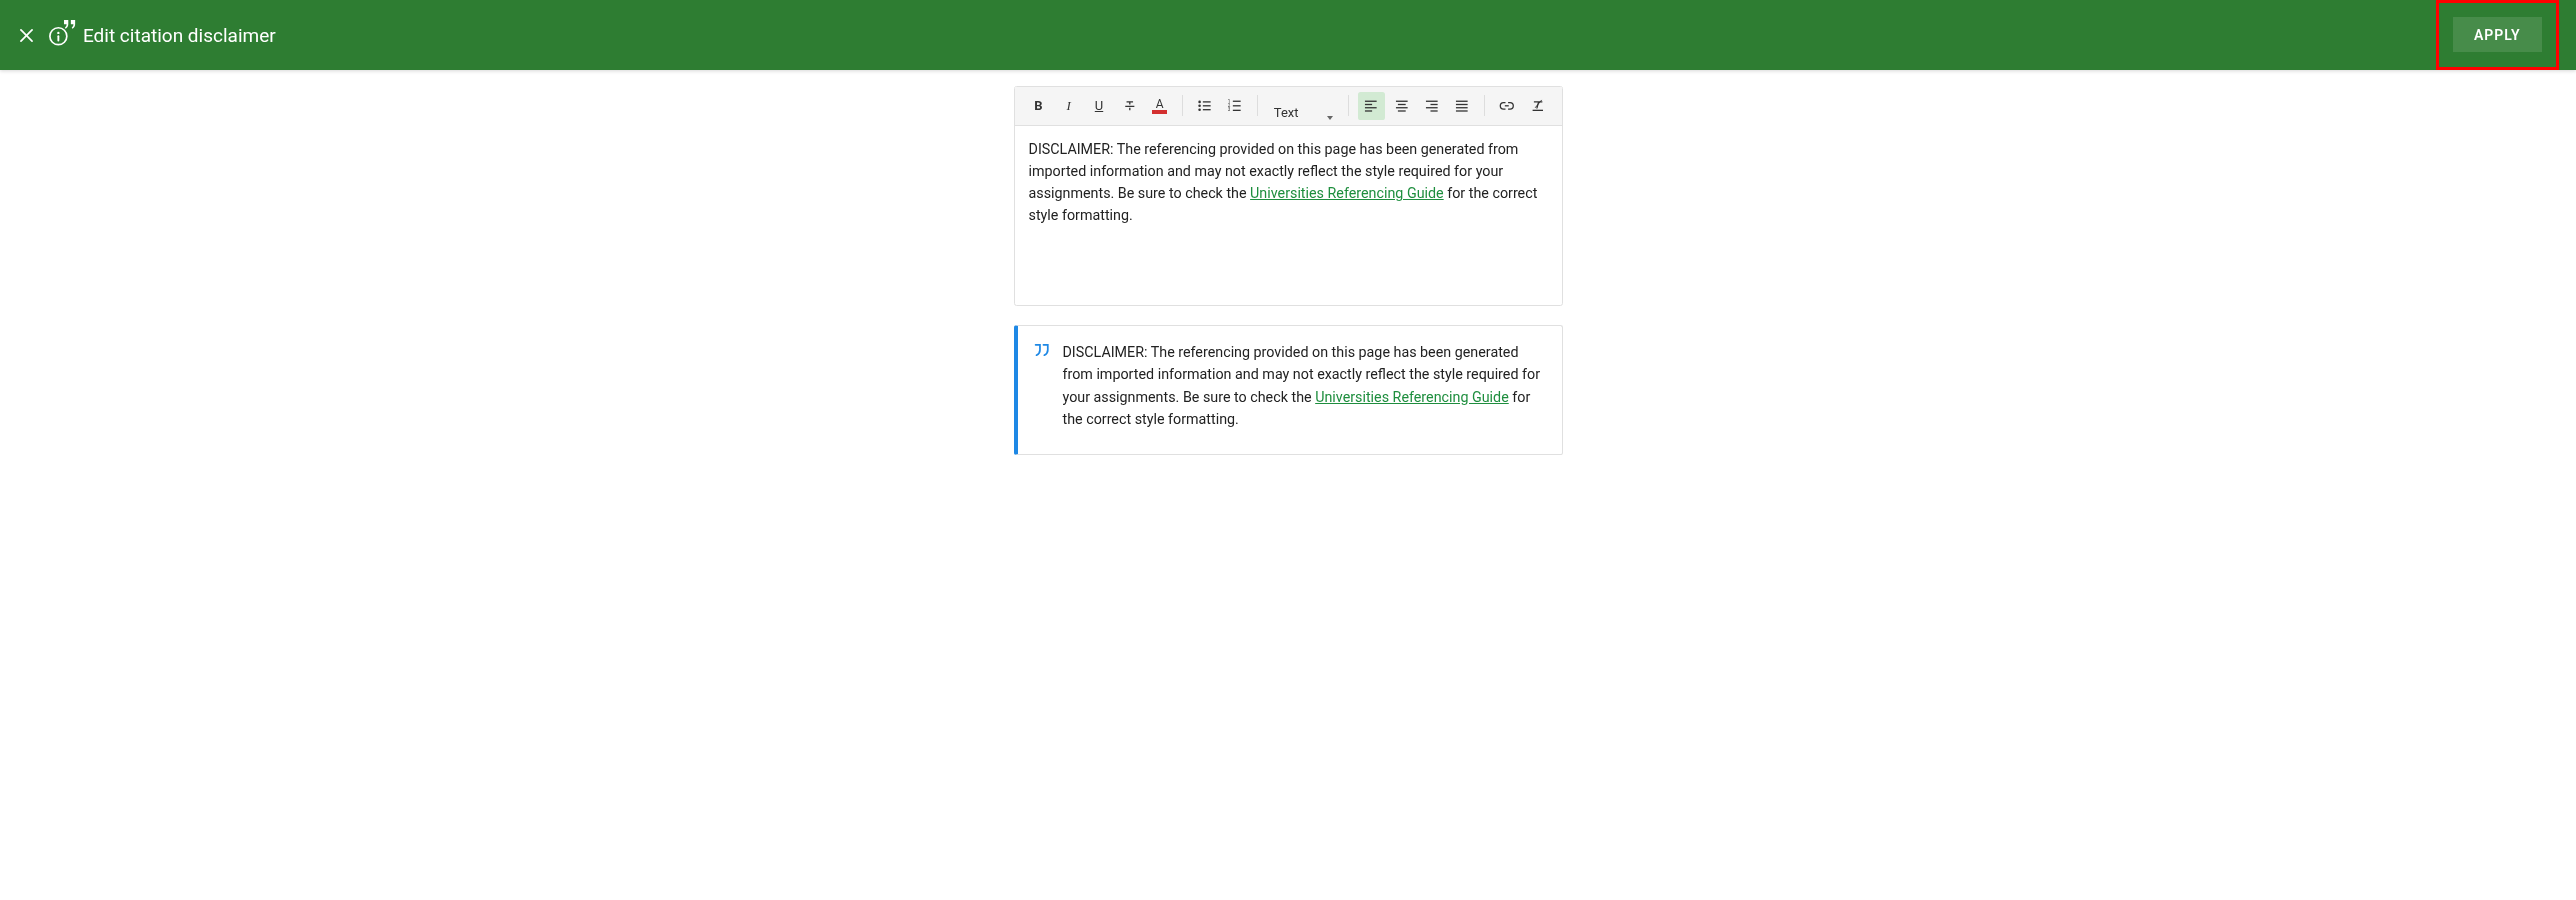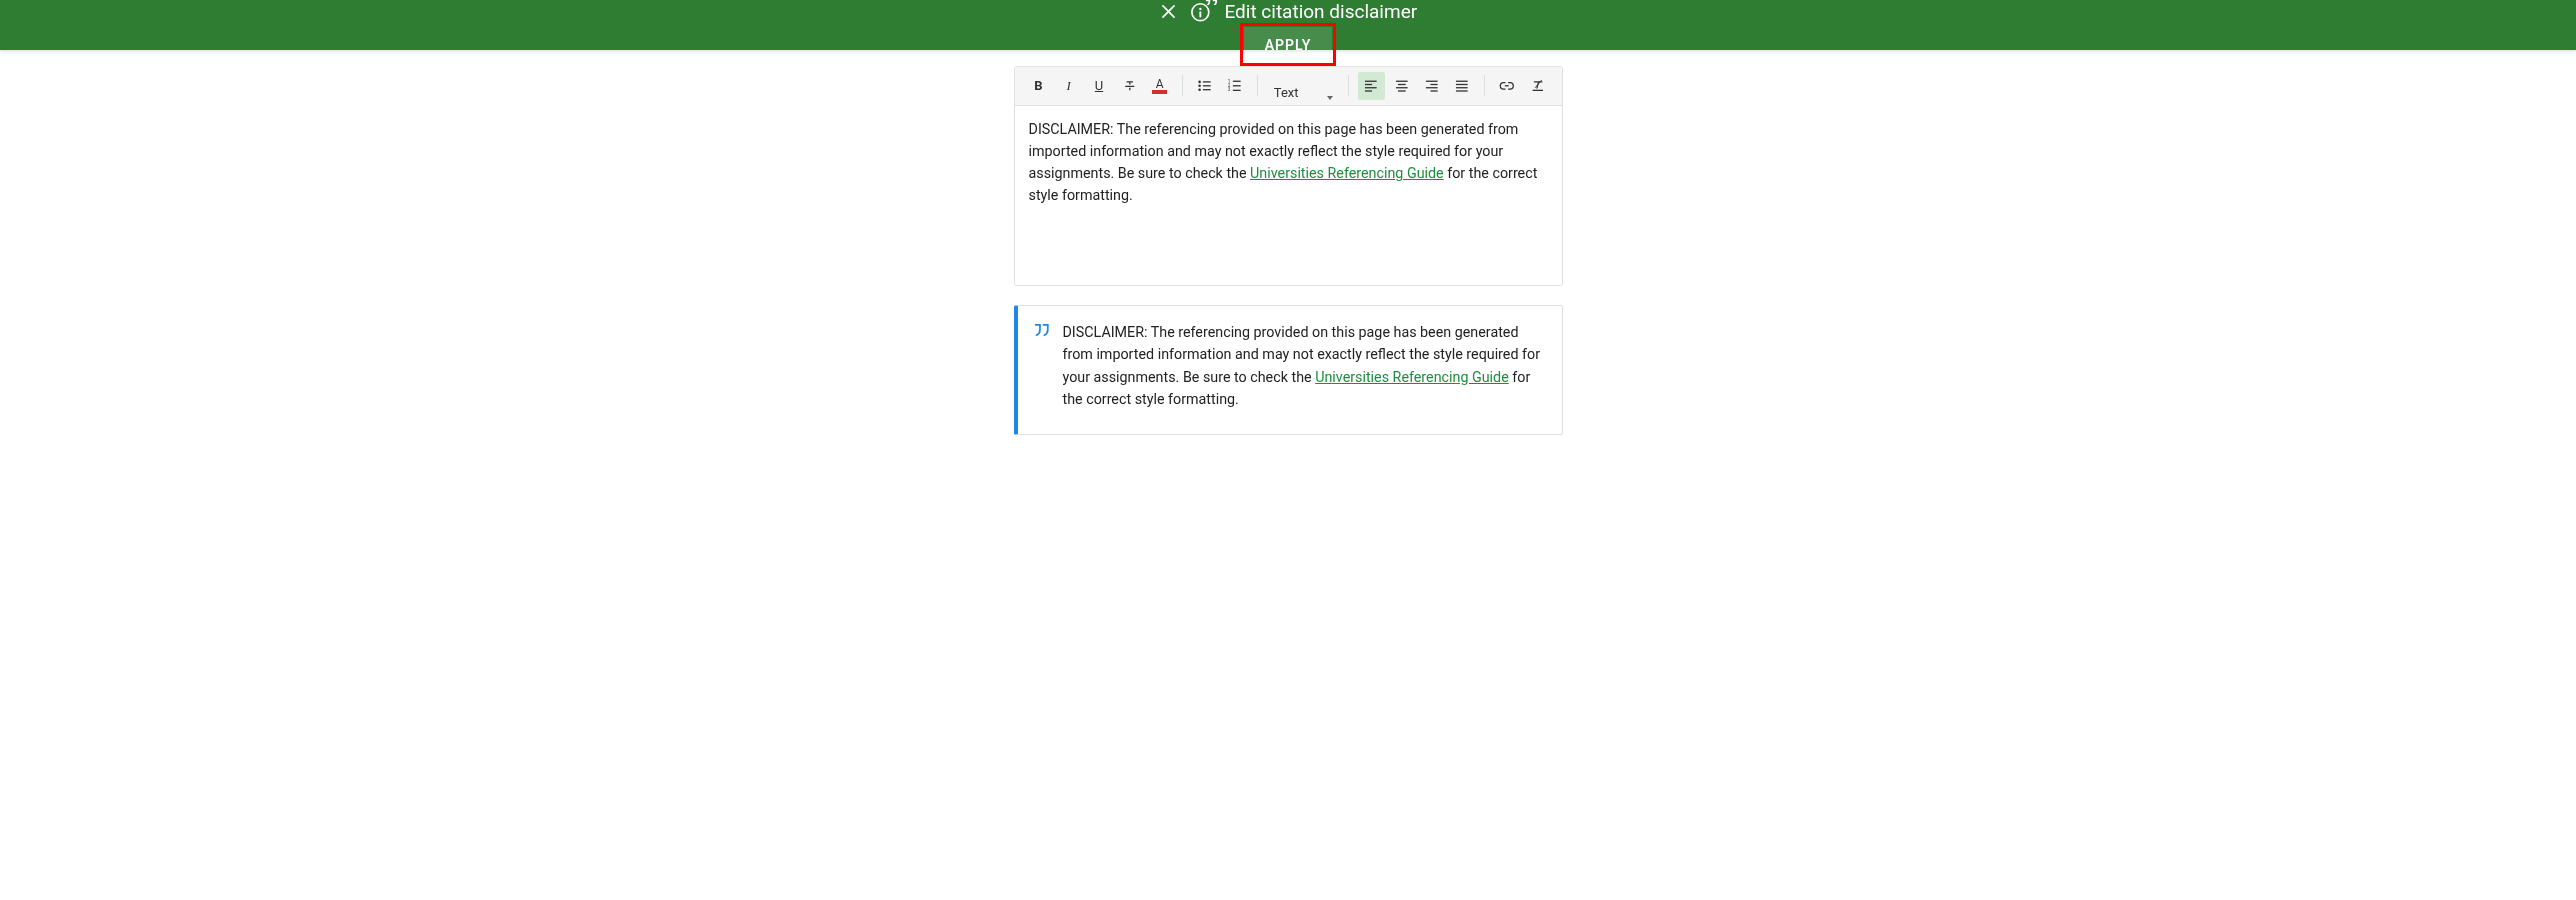--- a/index.html
+++ b/index.html
@@ -1,34 +1,32 @@
 <!DOCTYPE html>
 <html style="font-size:14px"><head>
 <meta charset="utf-8">
 <style>
 * { box-sizing: border-box; margin: 0; padding: 0; }
 body { font-family: Roboto, Arial, sans-serif; background: #fff; color: #212121; }
 
 .header {
   background: #2e7d32;
-  height: 50px;
-  display: flex;
-  align-items: center;
+  height: 70px;
+  display: flex;
   padding: 0 17.4px;
   box-shadow: 0 1.7px 3.5px rgba(0,0,0,.15);
-  flex-direction: column;
 }
 .header-left { display: flex; align-items: center; gap: 12px; }
 .close-btn { color: #fff; cursor: pointer; display: flex; align-items: center; }
 .header-icon { color: #fff; display: flex; align-items: center; position: relative; }
 .header-title { color: #fff; font-size: 19px; font-weight: 400; }
 .spacer { flex: 1; }
 .apply-wrapper {
   border: 3.5px solid #ff0000;
-  padding: 1px;
+  padding: 14px;
 }
 .apply-btn {
   background: rgba(255,255,255,0.12);
   border: none;
   color: #fff;
   font-size: 14px;
   font-weight: 600;
   letter-spacing: 1px;
   padding: 9.5px 21px;
   cursor: pointer;

